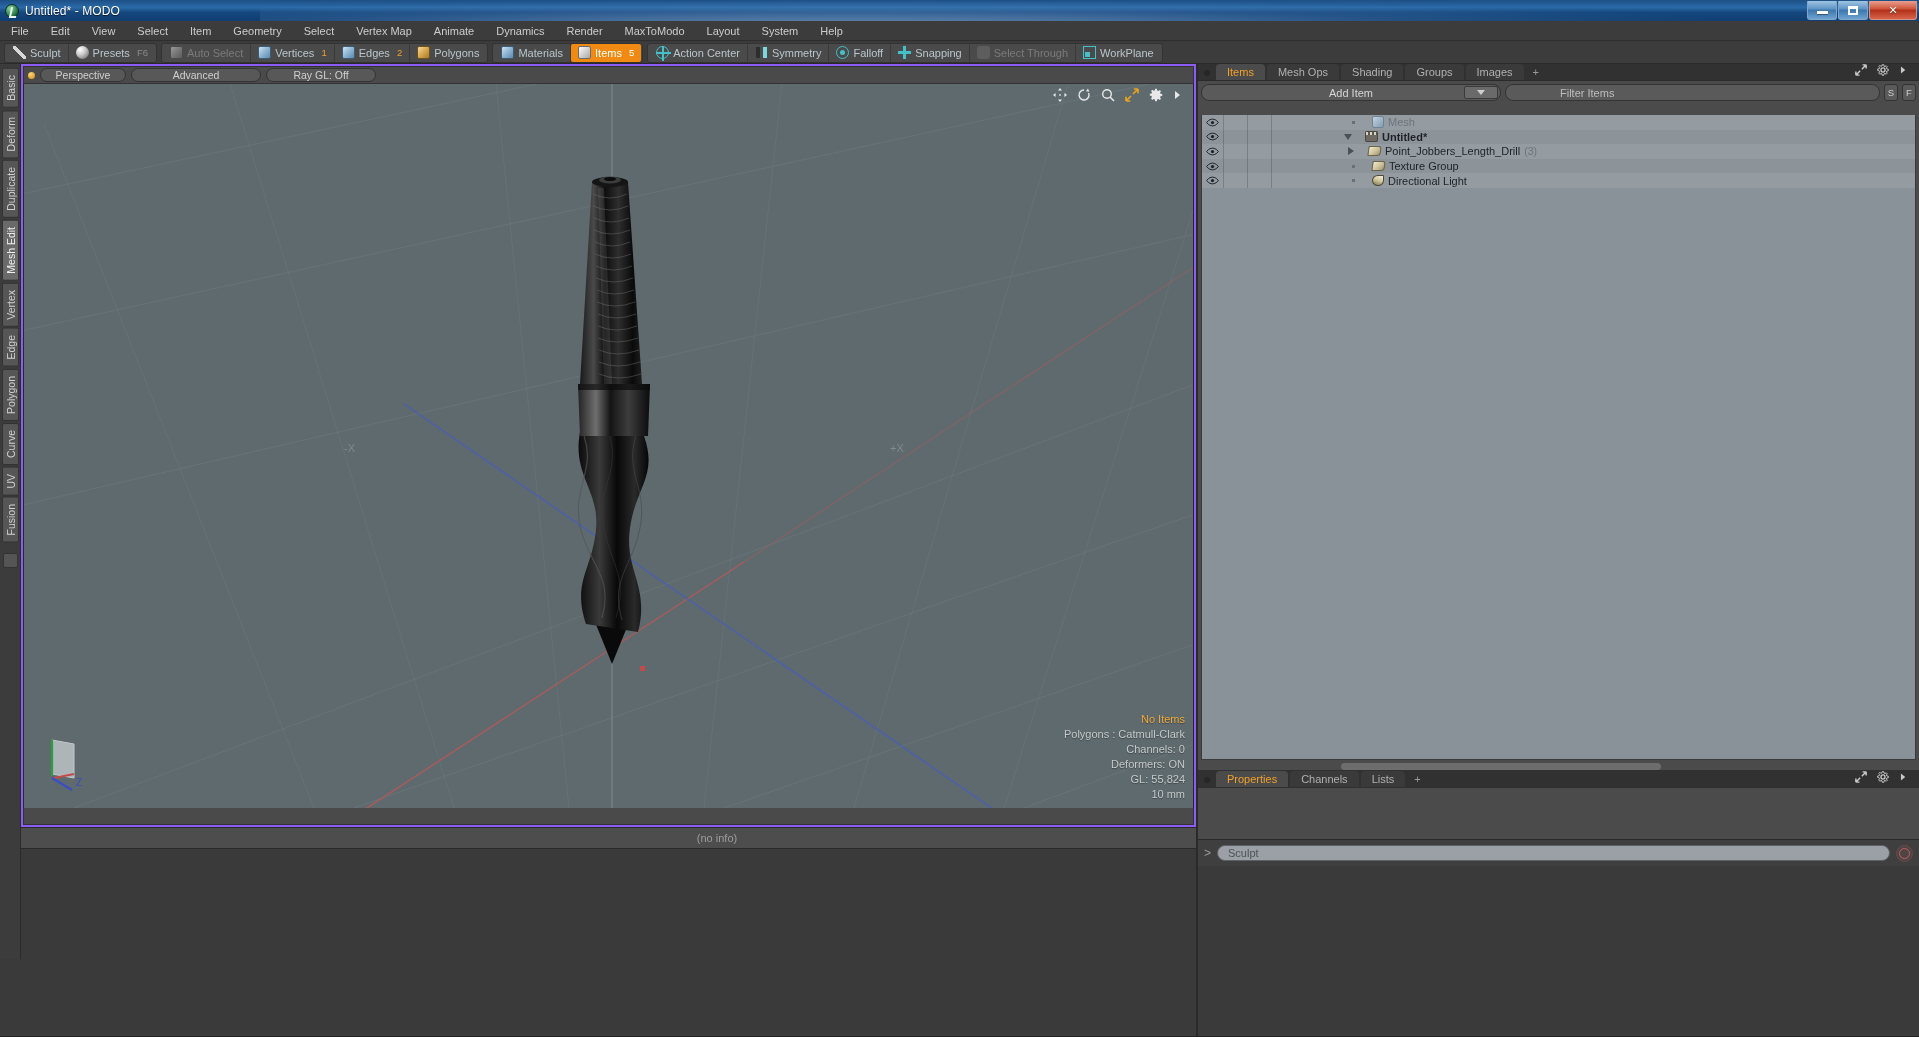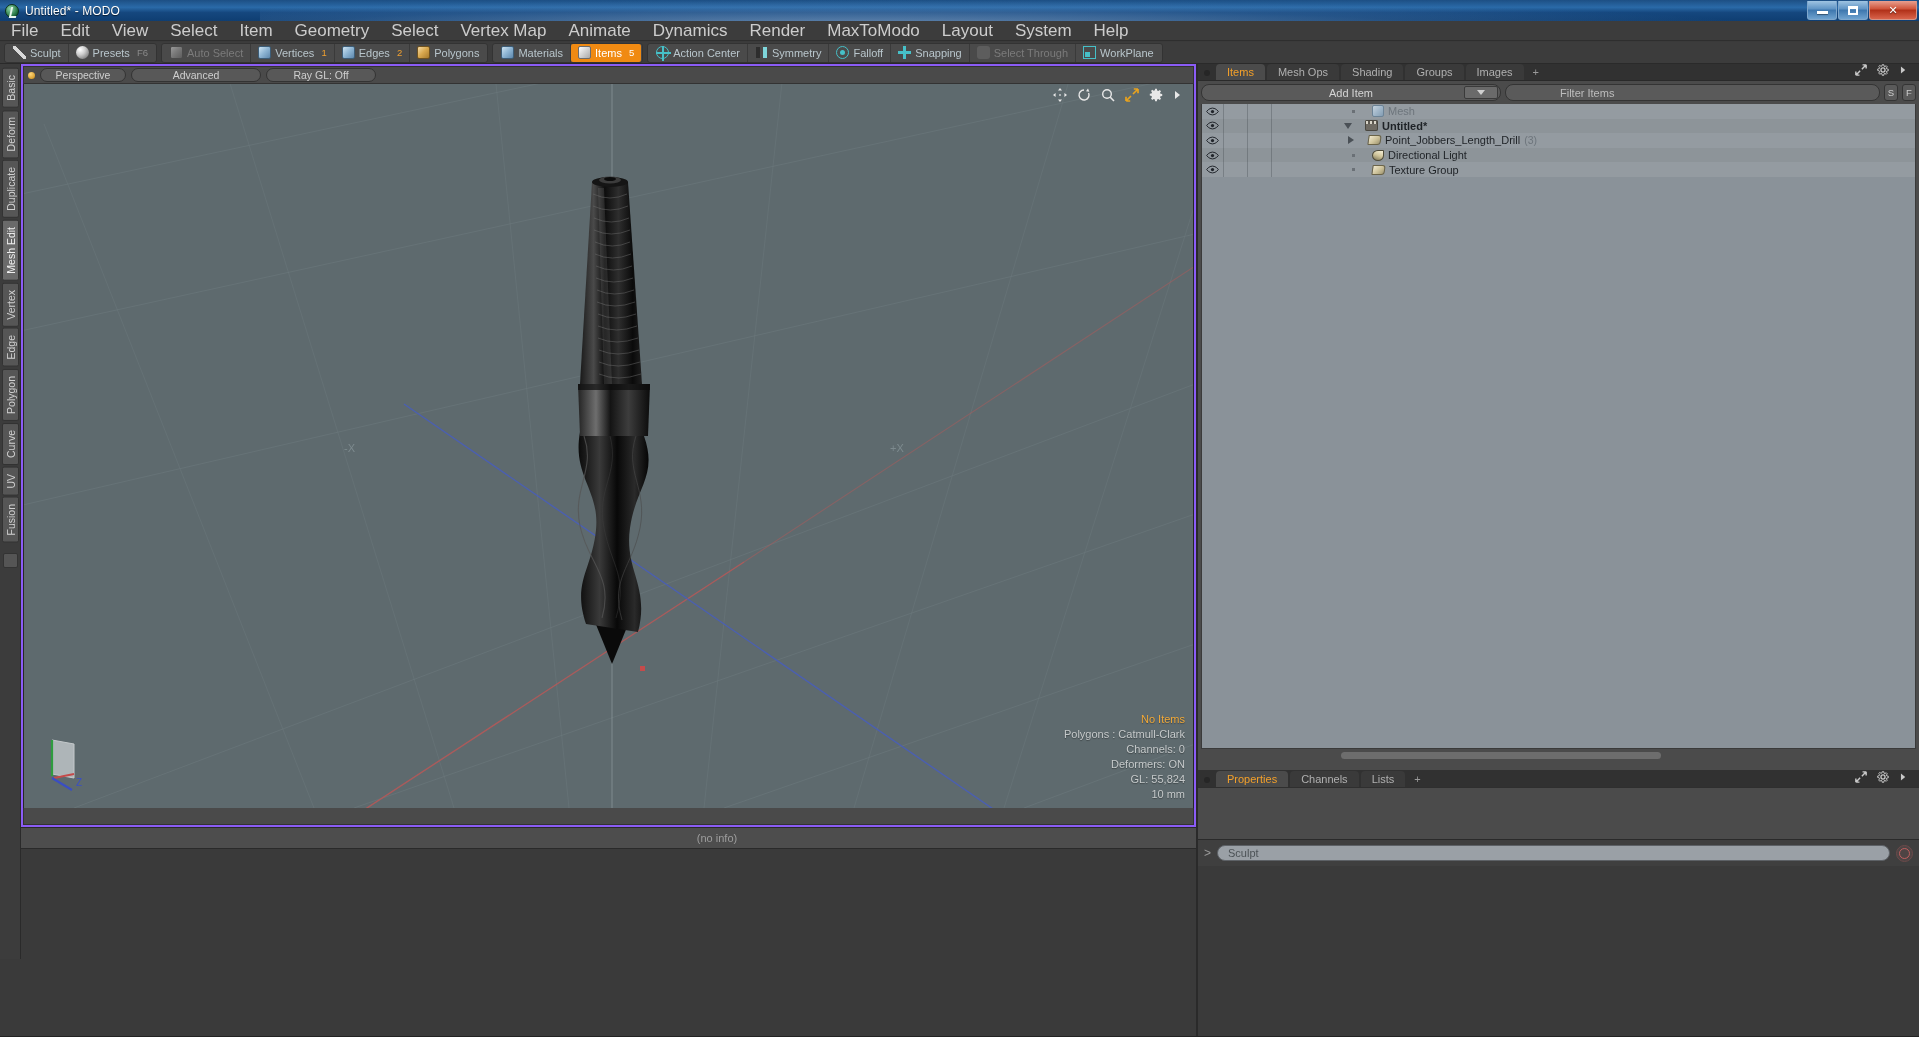--- a/index.html
+++ b/index.html
@@ -56,21 +56,21 @@
   .wb-min { display:block; width:11px; height:3px; background:#fff; margin-top:5px; box-shadow:0 1px 1px rgba(0,0,0,.4); }
   .wb-max { display:block; width:10px; height:9px; border:2px solid #fff; border-top-width:3px; }
 
   
   .menubar {
     position: absolute; left: 0; top: 21px; width: 1919px; height: 20px;
     background: #3c3c3c; display: flex; align-items: center;
     border-bottom: 1px solid #2e2e2e;
   }
   .menu-item {
-    color: #cdcdcd; font-size: 17px; padding: 0 11px; height: 20px;
+    color: #cdcdcd; font-size: 11px; padding: 0 11px; height: 20px;
     line-height: 20px; cursor: default; white-space: nowrap;
   }
 
   
   .toolbar {
     position: absolute; left: 0; top: 42px; width: 1919px; height: 22px;
     background: #3c3c3c; display: flex; align-items: center;
     border-bottom: 1px solid #2a2a2a;
   }
   .tgroup { display: flex; align-items: center; height: 20px; background: #4a4a4a;
@@ -189,21 +189,21 @@
   .ptab {
     height: 16px; padding: 0 11px; color: #b0b0b0; font-size: 11px;
     display: flex; align-items: center; border-radius: 4px 4px 0 0;
     background: #3a3a3a; margin-right: 2px;
   }
   .ptab.on { background: #4b4b4b; color: #f3a02a; }
   .ptab.plus { padding: 0 7px; color: #9a9a9a; background: transparent; }
   .tab-right { position: absolute; right: 6px; bottom: 2px; display: flex; gap: 8px; align-items: center; }
 
   .panel-body { background: #4b4b4b; height: 697px; padding: 3px; }
-  .ctrlrow { display: flex; gap: 4px; height: 17px; margin-bottom: 3px; }
+  .ctrlrow { display: flex; gap: 4px; height: 17px; margin-bottom: 14px; }
   .additem {
     flex: 0 0 300px; background: #5a5a5a; border: 1px solid #343434; border-radius: 8px;
     color: #d5d5d5; font-size: 11px; display: flex; align-items: center; justify-content: center;
     position: relative;
   }
   .additem-arrow {
     position: absolute; right: 2px; top: 1px; width: 34px; height: 13px;
     background: #6a6a6a; border: 1px solid #3a3a3a; border-radius: 2px;
     display: flex; align-items: center; justify-content: center;
   }
@@ -690,40 +690,40 @@
                 <path d="M8 .8C3.6.8.8 5 .8 5S3.6 9.2 8 9.2 15.2 5 15.2 5 12.4.8 8 .8z" fill="none" stroke="#20242a" stroke-width="1.2"></path>
                 <circle cx="8" cy="5" r="2" fill="#20242a"></circle>
               </svg>
           </div>
           <div class="tc tc-lock"></div>
           <div class="tc tc-c3"></div>
           <div class="tc tc-name">
             <span class="indent" style="width:70px"></span>
             <span class="twisty-dot"></span>
             <span style="width:9px"></span>
-            <span class="i-light"></span>
-            <span>Directional Light</span>
+            <span class="i-folder"></span>
+            <span>Texture Group</span>
           </div>
         </div>
 
         <div class="trow">
           <div class="tc tc-eye">
             <svg width="13" height="9" viewBox="0 0 16 10">
                 <path d="M8 .8C3.6.8.8 5 .8 5S3.6 9.2 8 9.2 15.2 5 15.2 5 12.4.8 8 .8z" fill="none" stroke="#20242a" stroke-width="1.2"></path>
                 <circle cx="8" cy="5" r="2" fill="#20242a"></circle>
               </svg>
           </div>
           <div class="tc tc-lock"></div>
           <div class="tc tc-c3"></div>
           <div class="tc tc-name">
             <span class="indent" style="width:70px"></span>
             <span class="twisty-dot"></span>
             <span style="width:9px"></span>
-            <span class="i-folder"></span>
-            <span>Texture Group</span>
+            <span class="i-light"></span>
+            <span>Directional Light</span>
           </div>
         </div>
 
       </div>
 
       <div class="scrollbar-h">
         <div class="sb-thumb"></div>
       </div>
     </div>
   </div>

